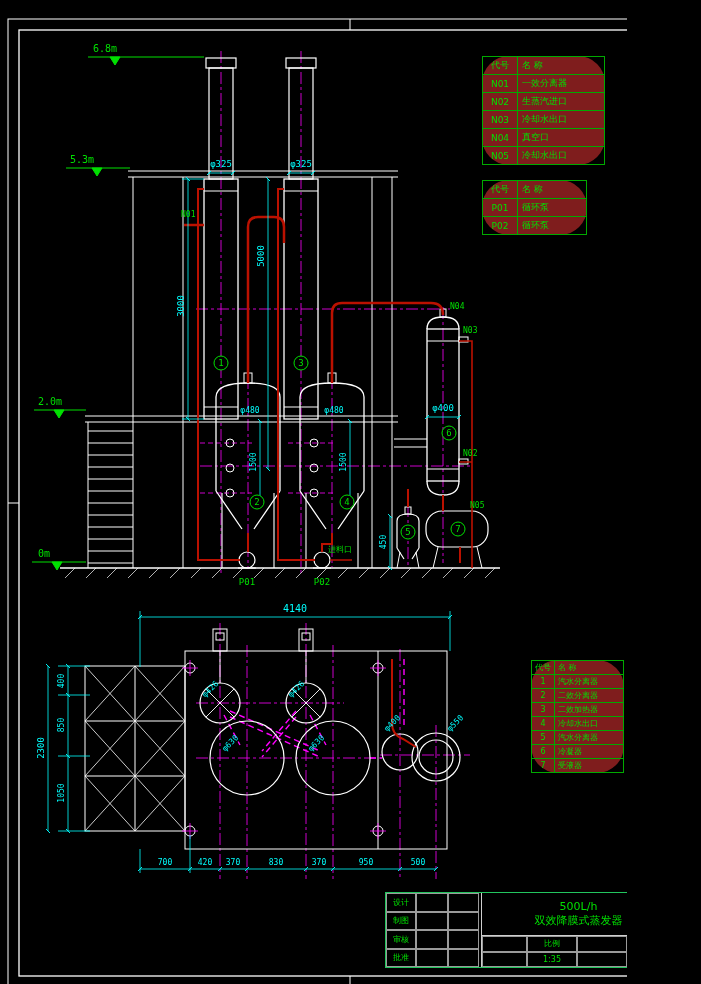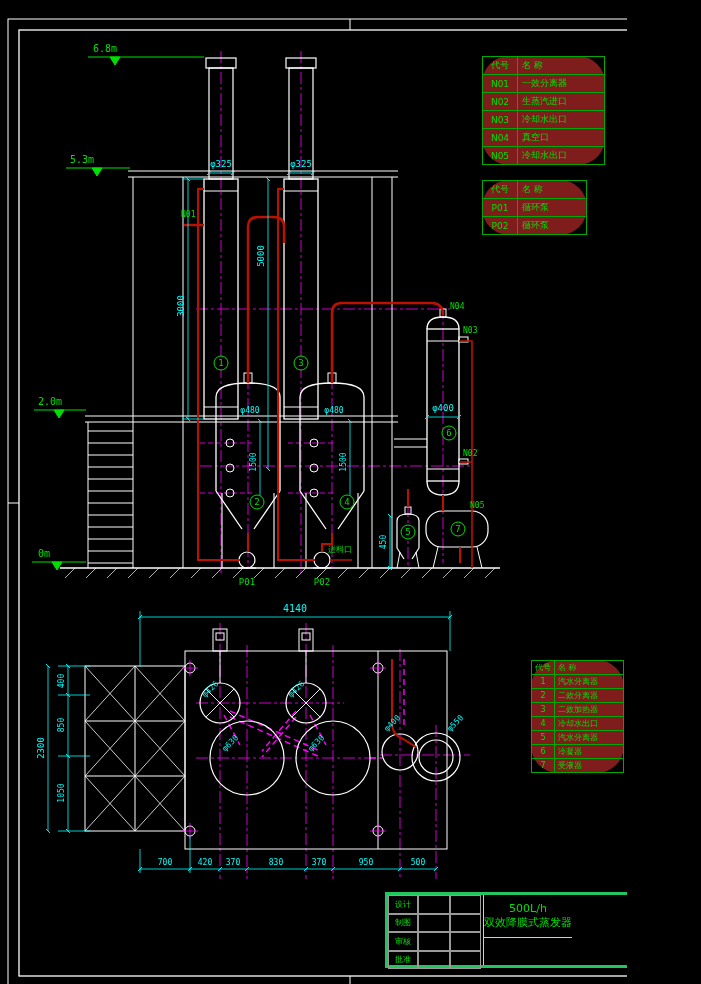--- a/index.html
+++ b/index.html
@@ -10,26 +10,26 @@
   .gtbl{position:absolute;border-collapse:collapse;background:#7f1d1d;border-radius:27px;}
   .gtbl td{border:1px solid #00aa00;color:#00e000;font:9px "DejaVu Sans",sans-serif;
            padding:1px 4px;height:15px;white-space:nowrap;}
   .gtbl.small td{font-size:8px;height:11px;padding:1px 3px;}
   .code-col{width:26px;text-align:center;}
   .name-col{width:78px;}
   .equip-code{width:16px;text-align:center;}
   .equip-name{width:62px;}
   
   .titleblock{position:absolute;left:385px;top:881px;width:291px;height:76px;
-              display:flex;border:3px solid #22c55e;box-sizing:border-box;background:#000;}
+              display:flex;border:1px solid #22c55e;box-sizing:border-box;background:#000;}
   .tb-left{width:95px;border-right:1px solid #cfcfcf;display:grid;
            grid-template-columns:30px 32px 31px;grid-auto-rows:18.5px;}
   .tb-cell{border:1px solid #9a9a9a;color:#00e000;font:8px "DejaVu Sans",sans-serif;
            display:flex;align-items:center;justify-content:center;overflow:hidden;}
-  .tb-right{flex:1;display:flex;flex-direction:row;}
+  .tb-right{flex:1;display:flex;flex-direction:column;}
   .tb-title{height:42px;border-bottom:1px solid #cfcfcf;display:flex;flex-direction:column;
             align-items:center;justify-content:center;color:#00e000;
             font:11px "DejaVu Sans",sans-serif;line-height:14px;}
   .tb-grid{flex:1;display:grid;grid-template-columns:45px 50px 50px 1fr;grid-auto-rows:1fr;}
 </style>
 </head>
 <body>
 
 <div class="stage">
 
@@ -398,16 +398,26 @@
     <div class="tb-cell"></div>
     <div class="tb-cell">批准</div>
     <div class="tb-cell"></div>
     <div class="tb-cell"></div>
   </div>
   <div class="tb-right">
     <div class="tb-title">
       <div>500L/h</div>
       <div>双效降膜式蒸发器</div>
     </div>
+    <div class="tb-grid">
+      <div class="tb-cell"></div>
+      <div class="tb-cell">比例</div>
+      <div class="tb-cell"></div>
+      <div class="tb-cell"></div>
+      <div class="tb-cell"></div>
+      <div class="tb-cell">1:35</div>
+      <div class="tb-cell"></div>
+      <div class="tb-cell"></div>
+    </div>
   </div>
 </div>
 
 </div>
 
 </body></html>

